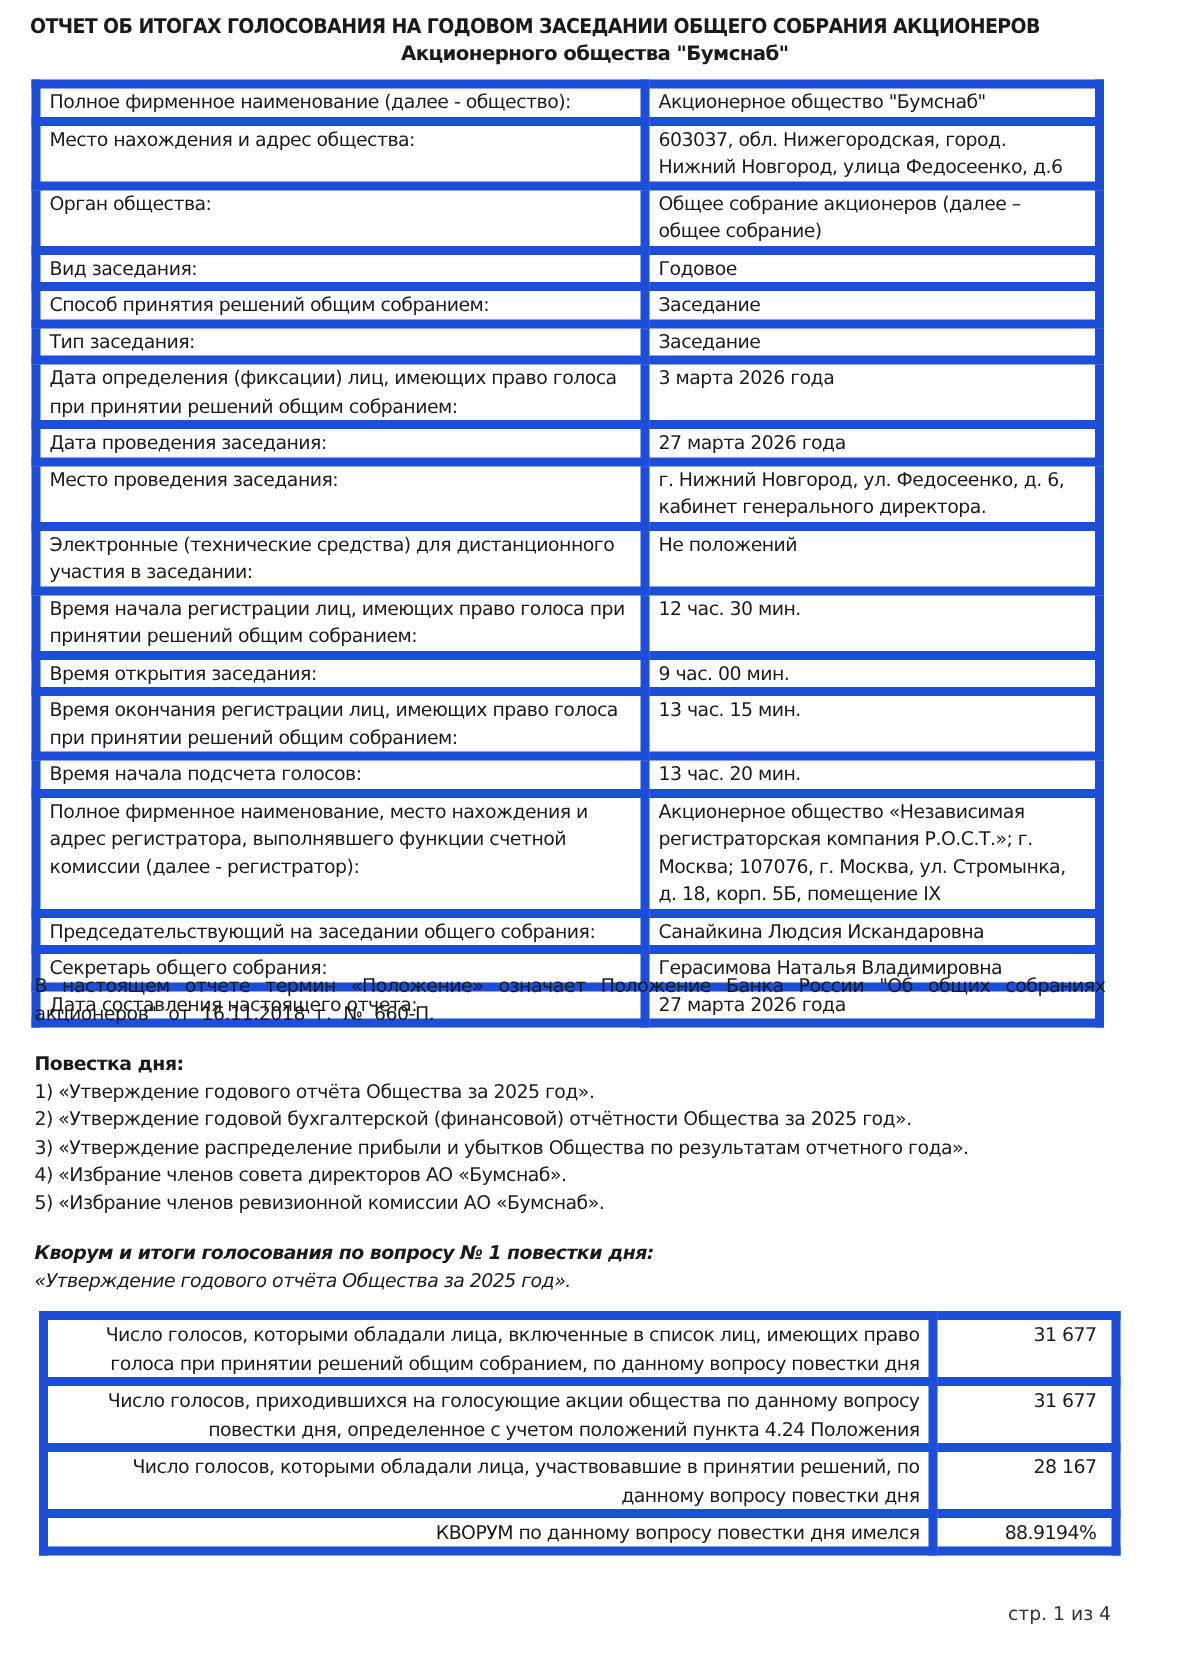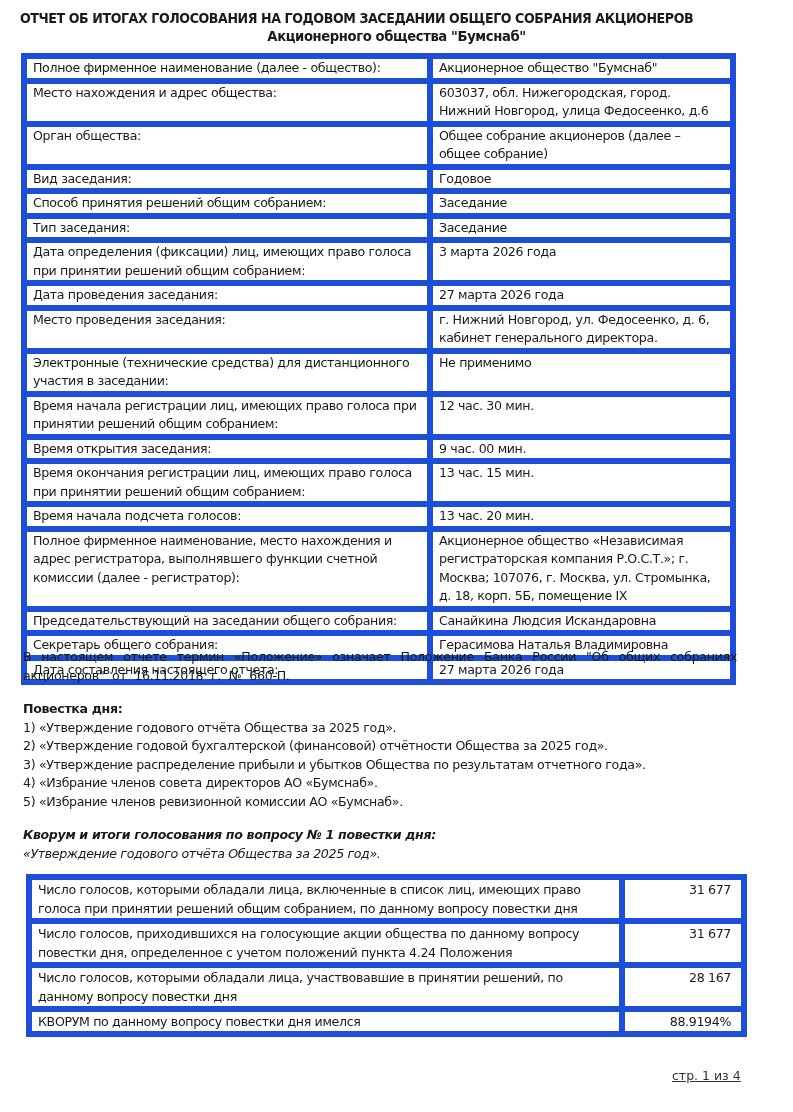--- a/index.html
+++ b/index.html
@@ -16,40 +16,40 @@
   .subtitle {
     position: absolute; left: 0; top: 29px; width: 793px; text-align: center;
     font-size: 13.2px; font-weight: bold; letter-spacing: -0.4px;
   }
   table { border-collapse: collapse; position: absolute; }
   td { border: 6px solid #1d4ed8; vertical-align: top; font-size: 12.6px; line-height: 18.5px;
        padding: 0 6px; letter-spacing: -0.35px; }
   .t1 { left: 21px; top: 53px; width: 715px; }
   .t1 td.k { width: 388px; }
   .t2 { left: 26px; top: 874px; width: 721px; }
-  .t2 td.k { width: 575px; }
+  .t2 td.k { width: 575px; text-align: right; }
   .t2 td.v { text-align: right; padding-right: 10px; }
   .t2 td { line-height: 19px; }
   .para {
     position: absolute; left: 23px; top: 647px; width: 714px;
     font-size: 12.6px; line-height: 19px; text-align: justify; letter-spacing: -0.3px;
     word-spacing: 4px;
   }
   .agenda {
     position: absolute; left: 23px; top: 700px; width: 740px;
     font-size: 12.6px; line-height: 18.6px; letter-spacing: -0.35px;
   }
   .agenda .h { font-weight: bold; }
   .quorum {
     position: absolute; left: 23px; top: 825px; width: 740px;
     font-size: 12.6px; line-height: 19px; letter-spacing: -0.35px; font-style: italic;
   }
   .quorum .h { font-weight: bold; }
   .pg {
-    position: absolute; left: 672px; top: 1068px; font-size: 12.5px; color: #333; text-decoration: underline;
+    position: absolute; left: 672px; top: 1068px; font-size: 12.5px; color: #333;
   }
   b.q { font-weight: normal; }
 </style>
 </head>
 <body>
 
 <div class="title">ОТЧЕТ ОБ ИТОГАХ ГОЛОСОВАНИЯ НА ГОДОВОМ ЗАСЕДАНИИ ОБЩЕГО СОБРАНИЯ АКЦИОНЕРОВ</div>
 <div class="subtitle">Акционерного общества "Бумснаб"</div>
 
 <table class="t1">
@@ -85,21 +85,21 @@
       <tr>
         <td class="k">Дата проведения заседания:</td>
         <td class="v">27 марта 2026 года</td>
       </tr>
       <tr>
         <td class="k">Место проведения заседания:</td>
         <td class="v">г. Нижний Новгород, ул. Федосеенко, д. 6, кабинет генерального директора.</td>
       </tr>
       <tr>
         <td class="k">Электронные (технические средства) для дистанционного участия в заседании:</td>
-        <td class="v">Не применимо</td>
+        <td class="v">Не положений</td>
       </tr>
       <tr>
         <td class="k">Время начала регистрации лиц, имеющих право голоса при принятии решений общим собранием:</td>
         <td class="v">12 час. 30 мин.</td>
       </tr>
       <tr>
         <td class="k">Время открытия заседания:</td>
         <td class="v">9 час. 00 мин.</td>
       </tr>
       <tr>

